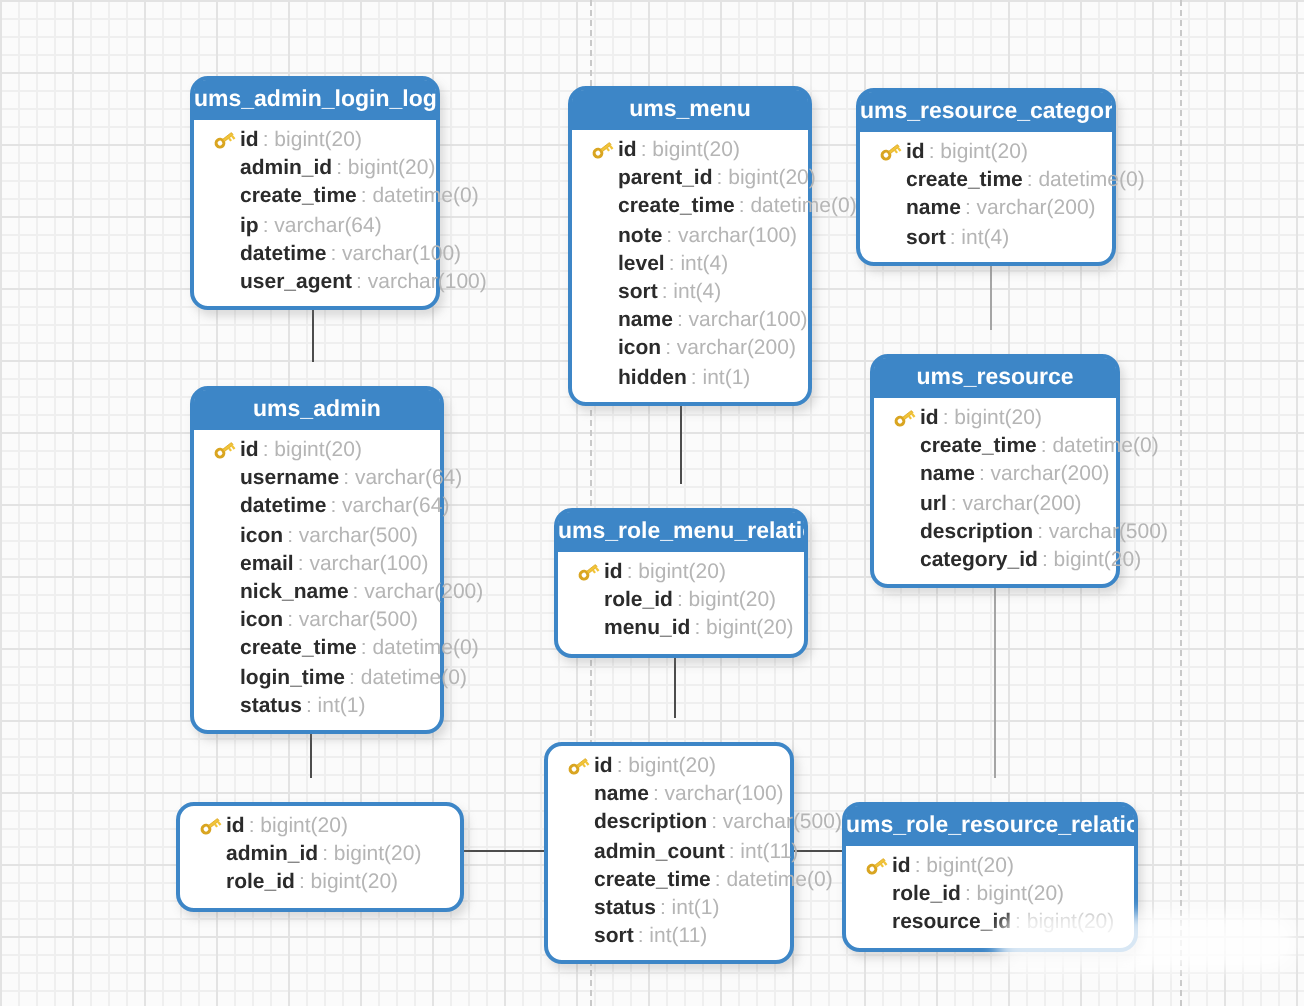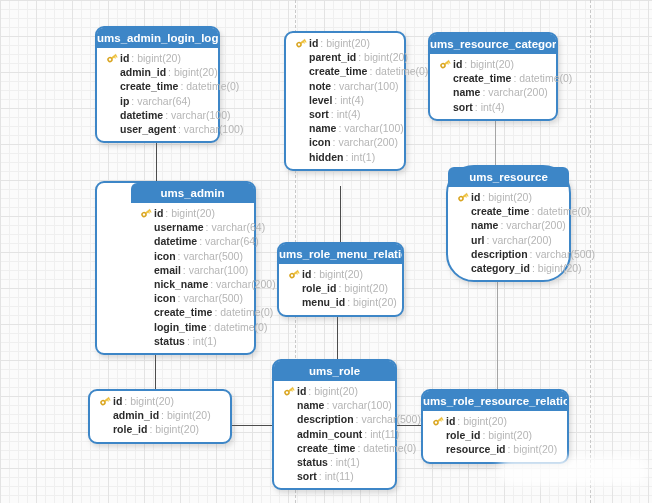--- a/index.html
+++ b/index.html
@@ -27,20 +27,21 @@
     border-left: 1px dashed #c9c9c9;
   }
 
   .table-box {
     position: absolute;
     background: #ffffff;
     border: 2px solid #3d86c7;
     border-radius: 9px;
     box-shadow: 2px 3px 5px rgba(120,120,120,0.25);
     z-index: 2;
+    margin-top: 12px;
   }
   .table-header {
     background: #3d86c7;
     color: #ffffff;
     font-size: 11.5px;
     font-weight: bold;
     text-align: center;
     height: 20px;
     line-height: 20px;
     border-radius: 6px 6px 0 0;
@@ -143,20 +144,21 @@
           <span class="field-type">: varchar(100)</span>
         </div>
         <div class="field-row">
           <span class="key-cell"></span>
           <span class="field-name">user_agent</span>
           <span class="field-type">: varchar(100)</span>
         </div>
       </div>
     </div>
     <div class="table-box" style="left: 284px; top: 31px; width: 118px;">
+      <div class="table-header">ums_menu</div>
       <div class="table-body">
         <div class="field-row">
           <span class="key-cell">
             <svg width="12" height="12" viewBox="0 0 16 16">
               <g transform="rotate(-38 8 8)">
                 <circle cx="4.6" cy="8" r="2.6" fill="none" stroke="#d9a521" stroke-width="2"></circle>
                 <rect x="7.4" y="7.1" width="7.6" height="1.9" rx="0.5" fill="#f2c437" stroke="#d9a521" stroke-width="0.5"></rect>
                 <rect x="10.6" y="9" width="1.5" height="2.4" fill="#f2c437"></rect>
                 <rect x="13.2" y="9" width="1.5" height="2.8" fill="#f2c437"></rect>
               </g>
@@ -234,21 +236,21 @@
           <span class="field-name">name</span>
           <span class="field-type">: varchar(200)</span>
         </div>
         <div class="field-row">
           <span class="key-cell"></span>
           <span class="field-name">sort</span>
           <span class="field-type">: int(4)</span>
         </div>
       </div>
     </div>
-    <div class="table-box" style="left: 446px; top: 165px; width: 121px; border-radius: 28px;">
+    <div class="table-box" style="left: 435px; top: 165px; width: 121px;">
       <div class="table-header">ums_resource</div>
       <div class="table-body">
         <div class="field-row">
           <span class="key-cell">
             <svg width="12" height="12" viewBox="0 0 16 16">
               <g transform="rotate(-38 8 8)">
                 <circle cx="4.6" cy="8" r="2.6" fill="none" stroke="#d9a521" stroke-width="2"></circle>
                 <rect x="7.4" y="7.1" width="7.6" height="1.9" rx="0.5" fill="#f2c437" stroke="#d9a521" stroke-width="0.5"></rect>
                 <rect x="10.6" y="9" width="1.5" height="2.4" fill="#f2c437"></rect>
                 <rect x="13.2" y="9" width="1.5" height="2.8" fill="#f2c437"></rect>
@@ -278,21 +280,21 @@
           <span class="field-name">description</span>
           <span class="field-type">: varchar(500)</span>
         </div>
         <div class="field-row">
           <span class="key-cell"></span>
           <span class="field-name">category_id</span>
           <span class="field-type">: bigint(20)</span>
         </div>
       </div>
     </div>
-    <div class="table-box" style="left: 95px; top: 181px; width: 123px; padding-left: 34px;">
+    <div class="table-box" style="left: 95px; top: 181px; width: 123px;">
       <div class="table-header">ums_admin</div>
       <div class="table-body">
         <div class="field-row">
           <span class="key-cell">
             <svg width="12" height="12" viewBox="0 0 16 16">
               <g transform="rotate(-38 8 8)">
                 <circle cx="4.6" cy="8" r="2.6" fill="none" stroke="#d9a521" stroke-width="2"></circle>
                 <rect x="7.4" y="7.1" width="7.6" height="1.9" rx="0.5" fill="#f2c437" stroke="#d9a521" stroke-width="0.5"></rect>
                 <rect x="10.6" y="9" width="1.5" height="2.4" fill="#f2c437"></rect>
                 <rect x="13.2" y="9" width="1.5" height="2.8" fill="#f2c437"></rect>
@@ -372,21 +374,20 @@
           <span class="field-type">: bigint(20)</span>
         </div>
         <div class="field-row">
           <span class="key-cell"></span>
           <span class="field-name">menu_id</span>
           <span class="field-type">: bigint(20)</span>
         </div>
       </div>
     </div>
     <div class="table-box" style="left: 272px; top: 359px; width: 121px;">
-      <div class="table-header">ums_role</div>
       <div class="table-body">
         <div class="field-row">
           <span class="key-cell">
             <svg width="12" height="12" viewBox="0 0 16 16">
               <g transform="rotate(-38 8 8)">
                 <circle cx="4.6" cy="8" r="2.6" fill="none" stroke="#d9a521" stroke-width="2"></circle>
                 <rect x="7.4" y="7.1" width="7.6" height="1.9" rx="0.5" fill="#f2c437" stroke="#d9a521" stroke-width="0.5"></rect>
                 <rect x="10.6" y="9" width="1.5" height="2.4" fill="#f2c437"></rect>
                 <rect x="13.2" y="9" width="1.5" height="2.8" fill="#f2c437"></rect>
               </g>

